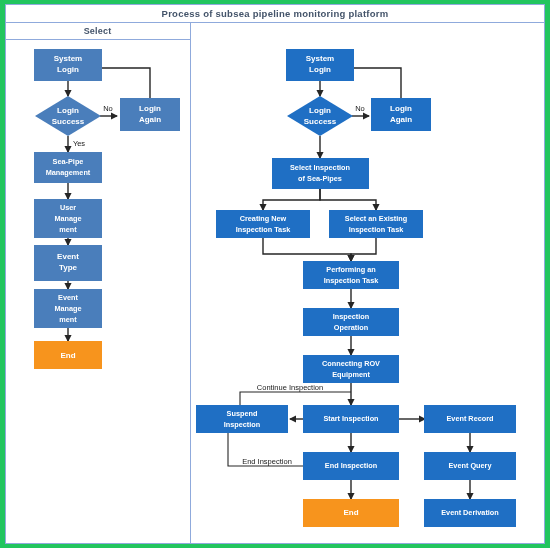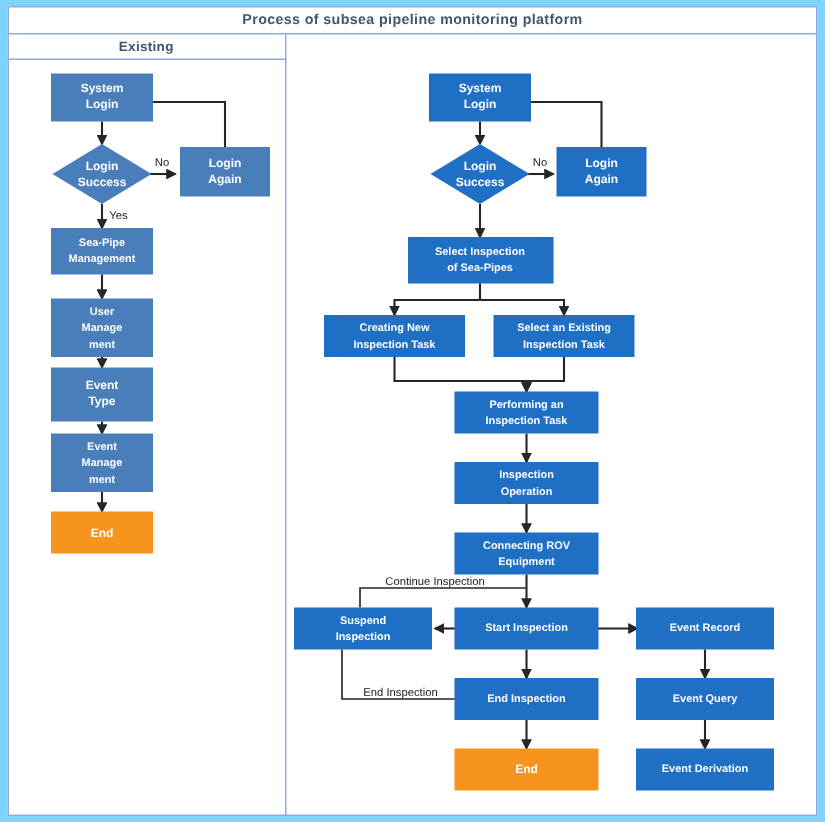--- a/index.html
+++ b/index.html
@@ -7,21 +7,21 @@
     padding: 0;
     background: #ffffff;
   }
   body {
     font-family: "Liberation Sans", sans-serif;
   }
   #page {
     position: relative;
     width: 550px;
     height: 548px;
-    background: #7dd3fc;
+    background: #22c55e;
     box-sizing: border-box;
     overflow: hidden;
   }
   .frame {
     position: absolute;
     left: 5px;
     top: 4px;
     width: 540px;
     height: 540px;
     border: 1.5px solid #8faadc;
@@ -105,21 +105,21 @@
 </style>
 </head>
 <body>
 
 <div id="page">
 
   <div class="frame"></div>
 
   <div class="hdr-title">Process of subsea pipeline monitoring platform</div>
 
-  <div class="hdr-lane" id="hdr-manager">Existing</div>
+  <div class="hdr-lane" id="hdr-manager">Select</div>
 
   <div class="lane-divider"></div>
 
   <svg class="diagram" viewBox="0 0 550 548">
     <defs>
       <marker id="arrow" viewBox="0 0 10 10" refX="8.5" refY="5" markerWidth="5.2" markerHeight="5.2" orient="auto-start-reverse">
         <path d="M 0 0 L 10 5 L 0 10 z" fill="#262626"></path>
       </marker>
     </defs>
 

